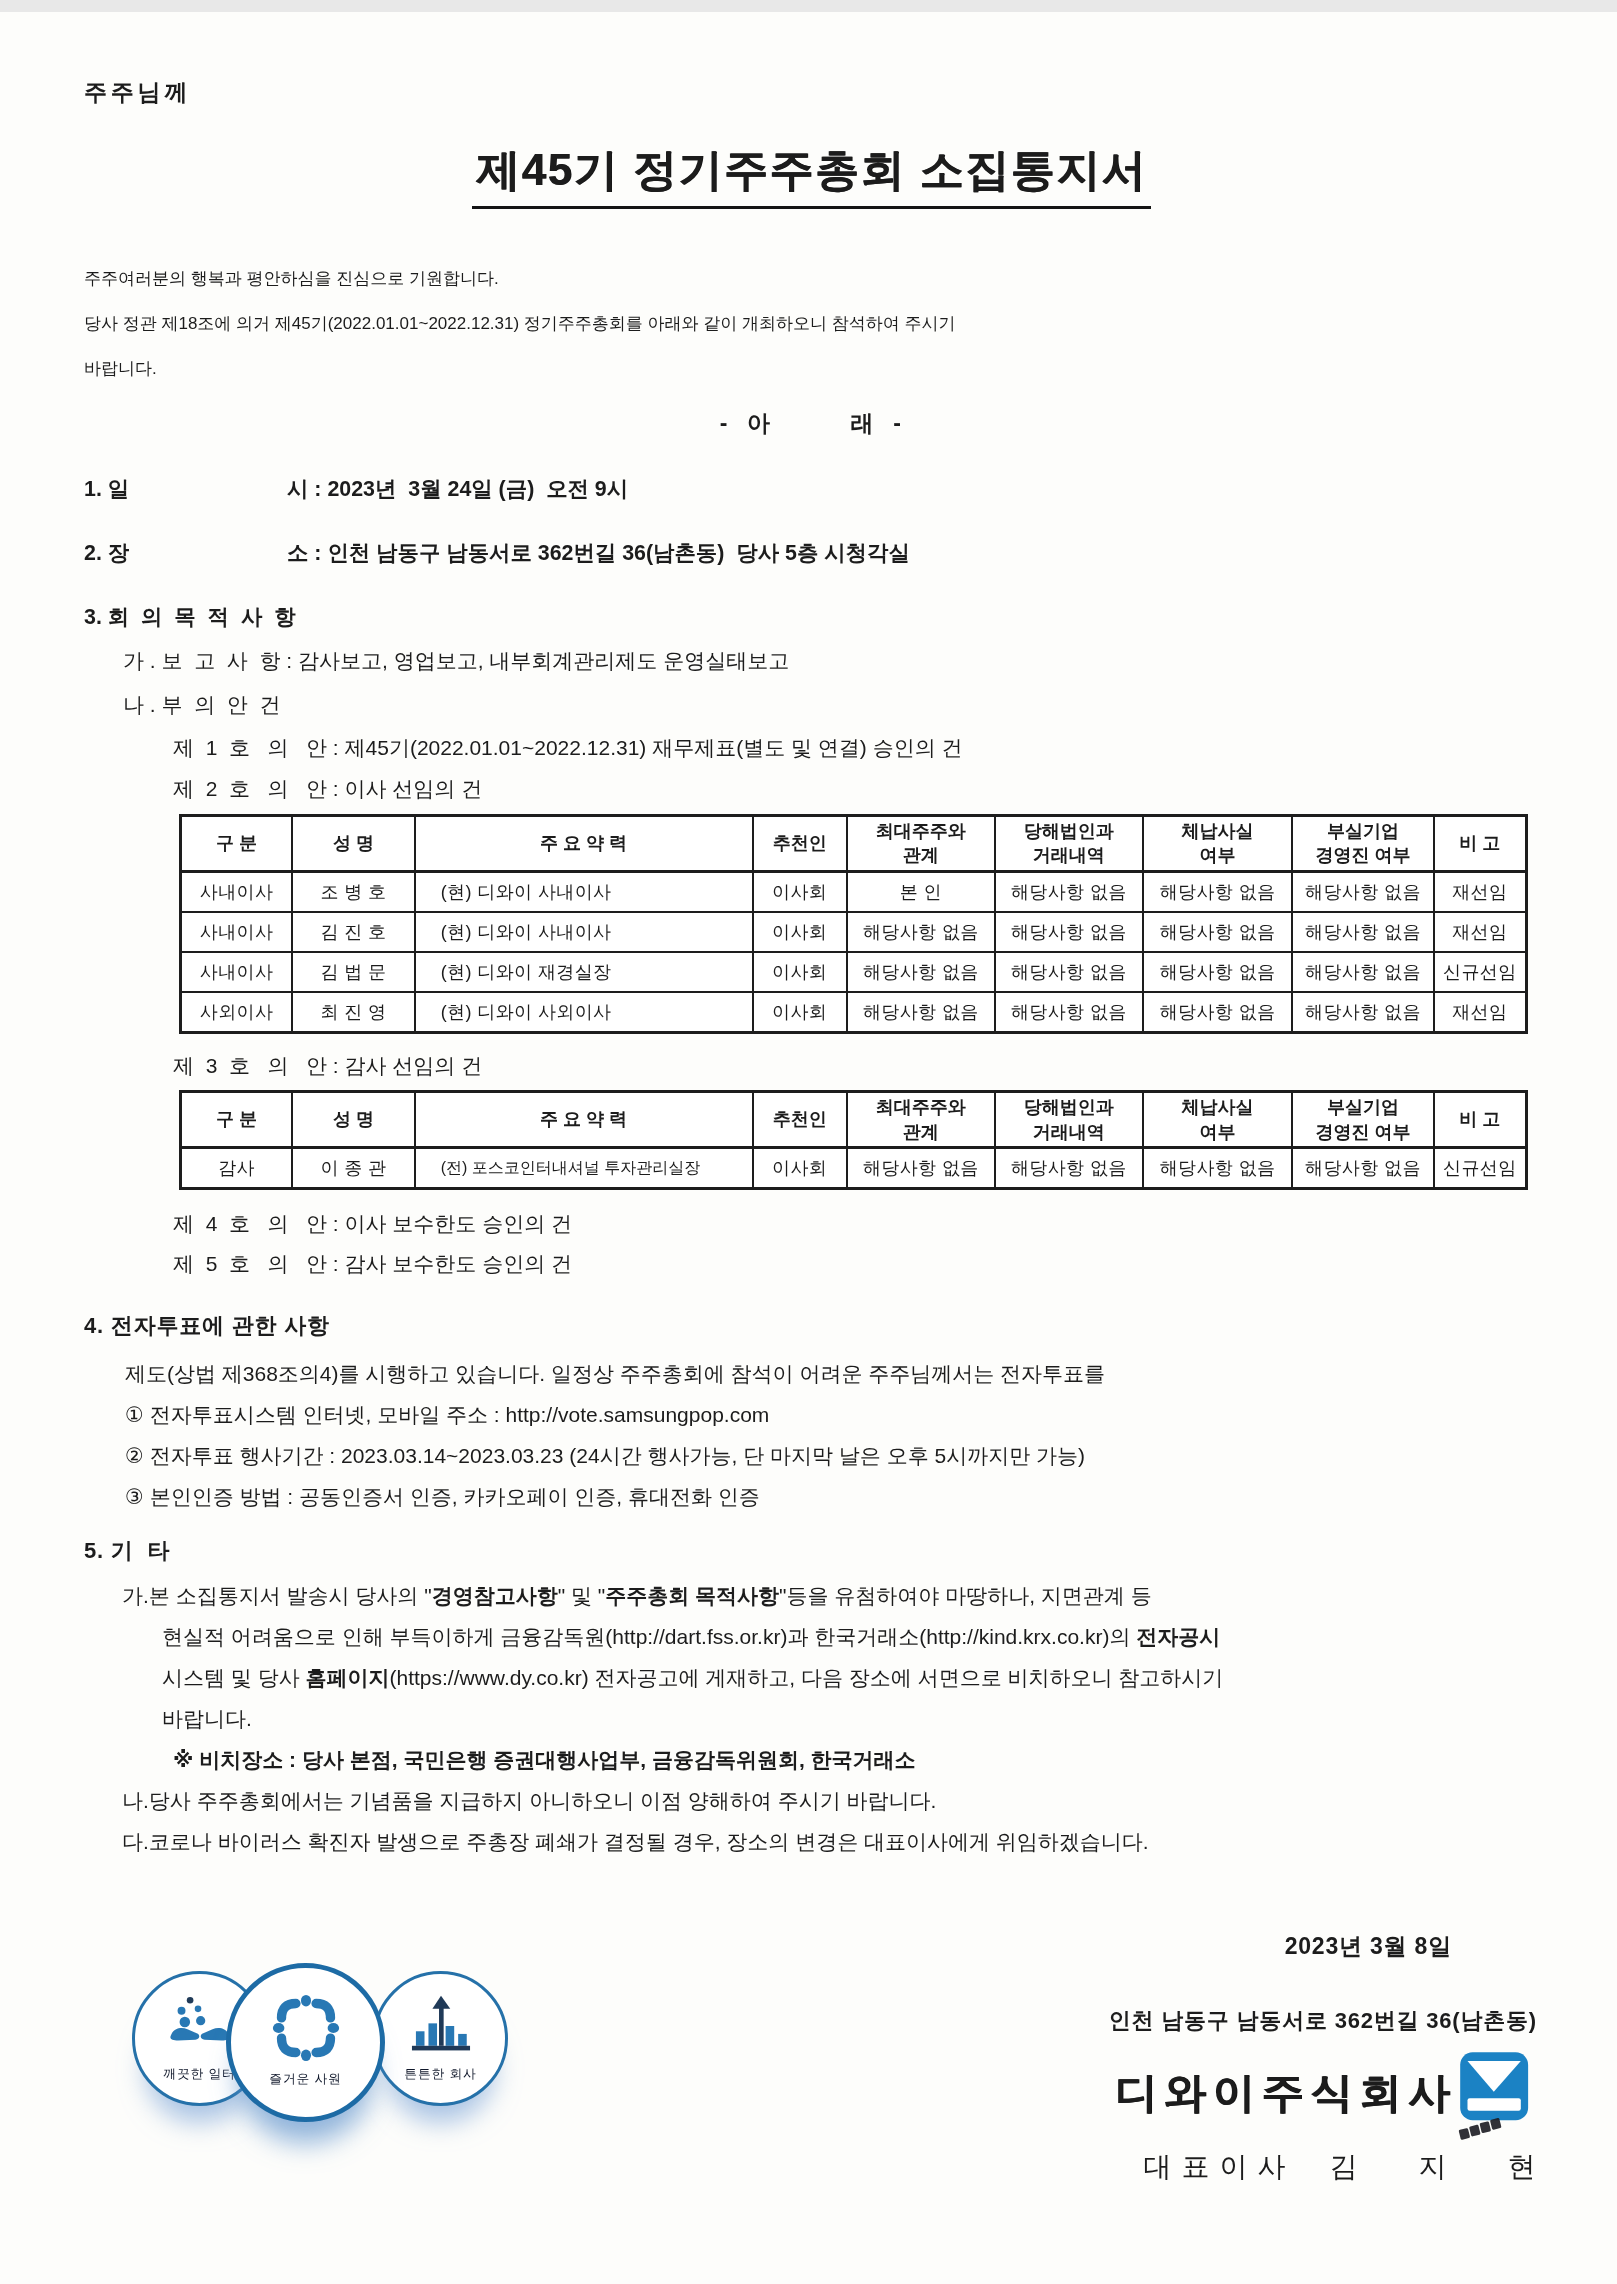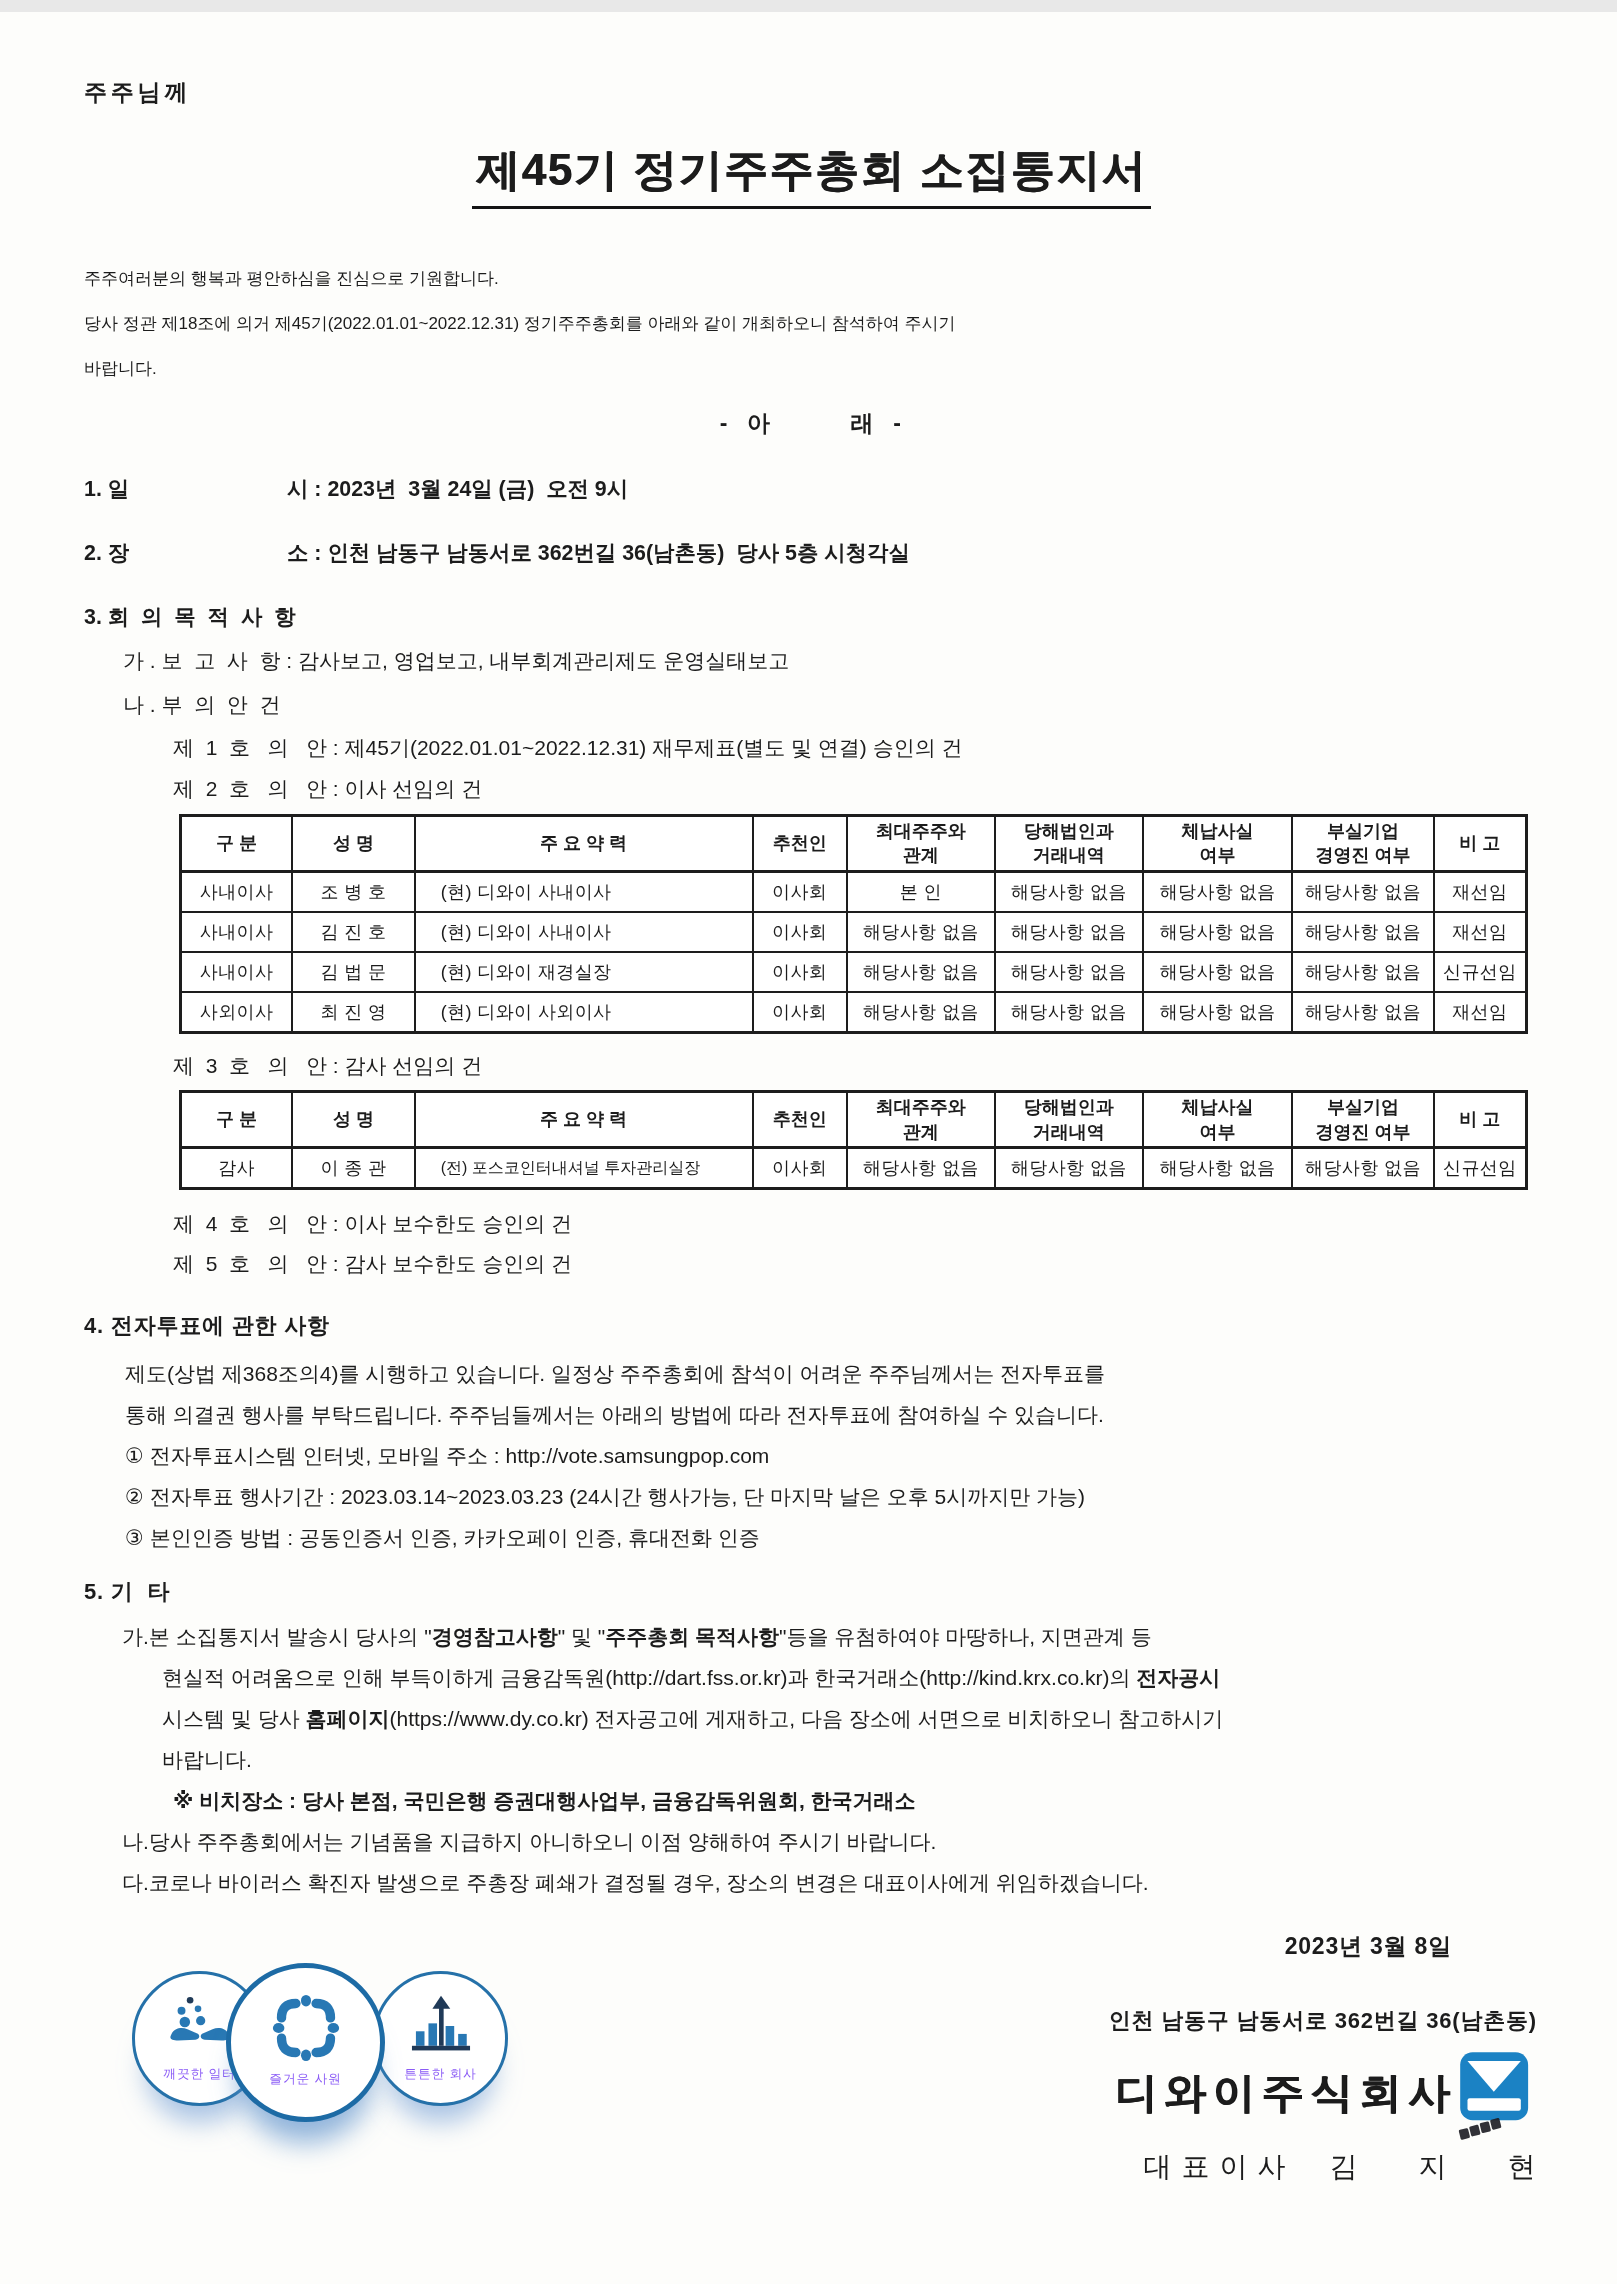--- a/index.html
+++ b/index.html
@@ -57,21 +57,21 @@
   .ceo-line{
     position:absolute;top:2136px;right:80px;font-size:28px;font-weight:500;
     font-family:"Liberation Serif","DejaVu Serif",serif;letter-spacing:1.5px;
   }
 
   .slogans{position:absolute;left:132px;top:1951px;width:376px;height:218px;}
   .circle{
     position:absolute;border-radius:50%;background:#fff;
     display:flex;flex-direction:column;align-items:center;
   }
-  .circle .cap{font-size:12.8px;color:#8b5cf6;letter-spacing:0.8px;margin-top:6.8px;font-weight:500;text-align:center;}
+  .circle .cap{font-size:12.8px;color:#0f172a;letter-spacing:0.8px;margin-top:6.8px;font-weight:500;text-align:center;}
   .c1{left:0;top:7.5px;width:129px;height:129px;border:3px solid #2571a9;z-index:1;
       box-shadow:0 30px 25.6px -13.5px rgba(125,165,215,.65);}
   .c2{left:94px;top:0;width:149px;height:149px;border:5.3px solid #1d6ba5;z-index:2;
       box-shadow:0 33px 27px -12px rgba(100,150,205,.7);}
   .c3{left:241px;top:7.5px;width:129px;height:129px;border:3px solid #2571a9;z-index:1;
       box-shadow:0 30px 25.6px -13.5px rgba(125,165,215,.65);}
   .c1 svg,.c3 svg{width:66px;height:66px;margin-top:19.6px;}
   .c2 svg{width:72px;height:72px;margin-top:24px;}
 </style>
 </head>
@@ -232,21 +232,20 @@
           </tr>
         </tbody>
     </table>
 
     <div class="ho-row pre" style="margin-top:19.6px;">제  4  호   의   안 : 이사 보수한도 승인의 건</div>
     <div class="ho-row pre" style="margin-top:12px;">제  5  호   의   안 : 감사 보수한도 승인의 건</div>
 
     <div class="sec-heading">4. 전자투표에 관한 사항</div>
     <div class="body-block">
       <div>제도(상법 제368조의4)를 시행하고 있습니다. 일정상 주주총회에 참석이 어려운 주주님께서는 전자투표를</div>
-      <div>통해 의결권 행사를 부탁드립니다. 주주님들께서는 아래의 방법에 따라 전자투표에 참여하실 수 있습니다.</div>
       <div>① 전자투표시스템 인터넷, 모바일 주소 : http://vote.samsungpop.com</div>
       <div>② 전자투표 행사기간 : 2023.03.14~2023.03.23 (24시간 행사가능, 단 마지막 날은 오후 5시까지만 가능)</div>
       <div>③ 본인인증 방법 : 공동인증서 인증, 카카오페이 인증, 휴대전화 인증</div>
     </div>
 
     <div class="sec-heading pre" style="margin-top:19.6px;">5. 기  타</div>
     <div class="body-block" style="margin-left:0;margin-top:9px;">
       <div class="etc-ga"><span>가.본 소집통지서 발송시 당사의 "</span><span class="bold-inline">경영참고사항</span><span>" 및 "</span><span class="bold-inline">주주총회 목적사항</span><span>"등을 유첨하여야 마땅하나, 지면관계 등</span></div>
       <div class="etc-cont"><span>현실적 어려움으로 인해 부득이하게 금융감독원(http://dart.fss.or.kr)과 한국거래소(http://kind.krx.co.kr)의 </span><span class="bold-inline">전자공시</span></div>
       <div class="etc-cont"><span>시스템 및 당사 </span><span class="bold-inline">홈페이지</span><span>(https://www.dy.co.kr) 전자공고에 게재하고, 다음 장소에 서면으로 비치하오니 참고하시기</span></div>

